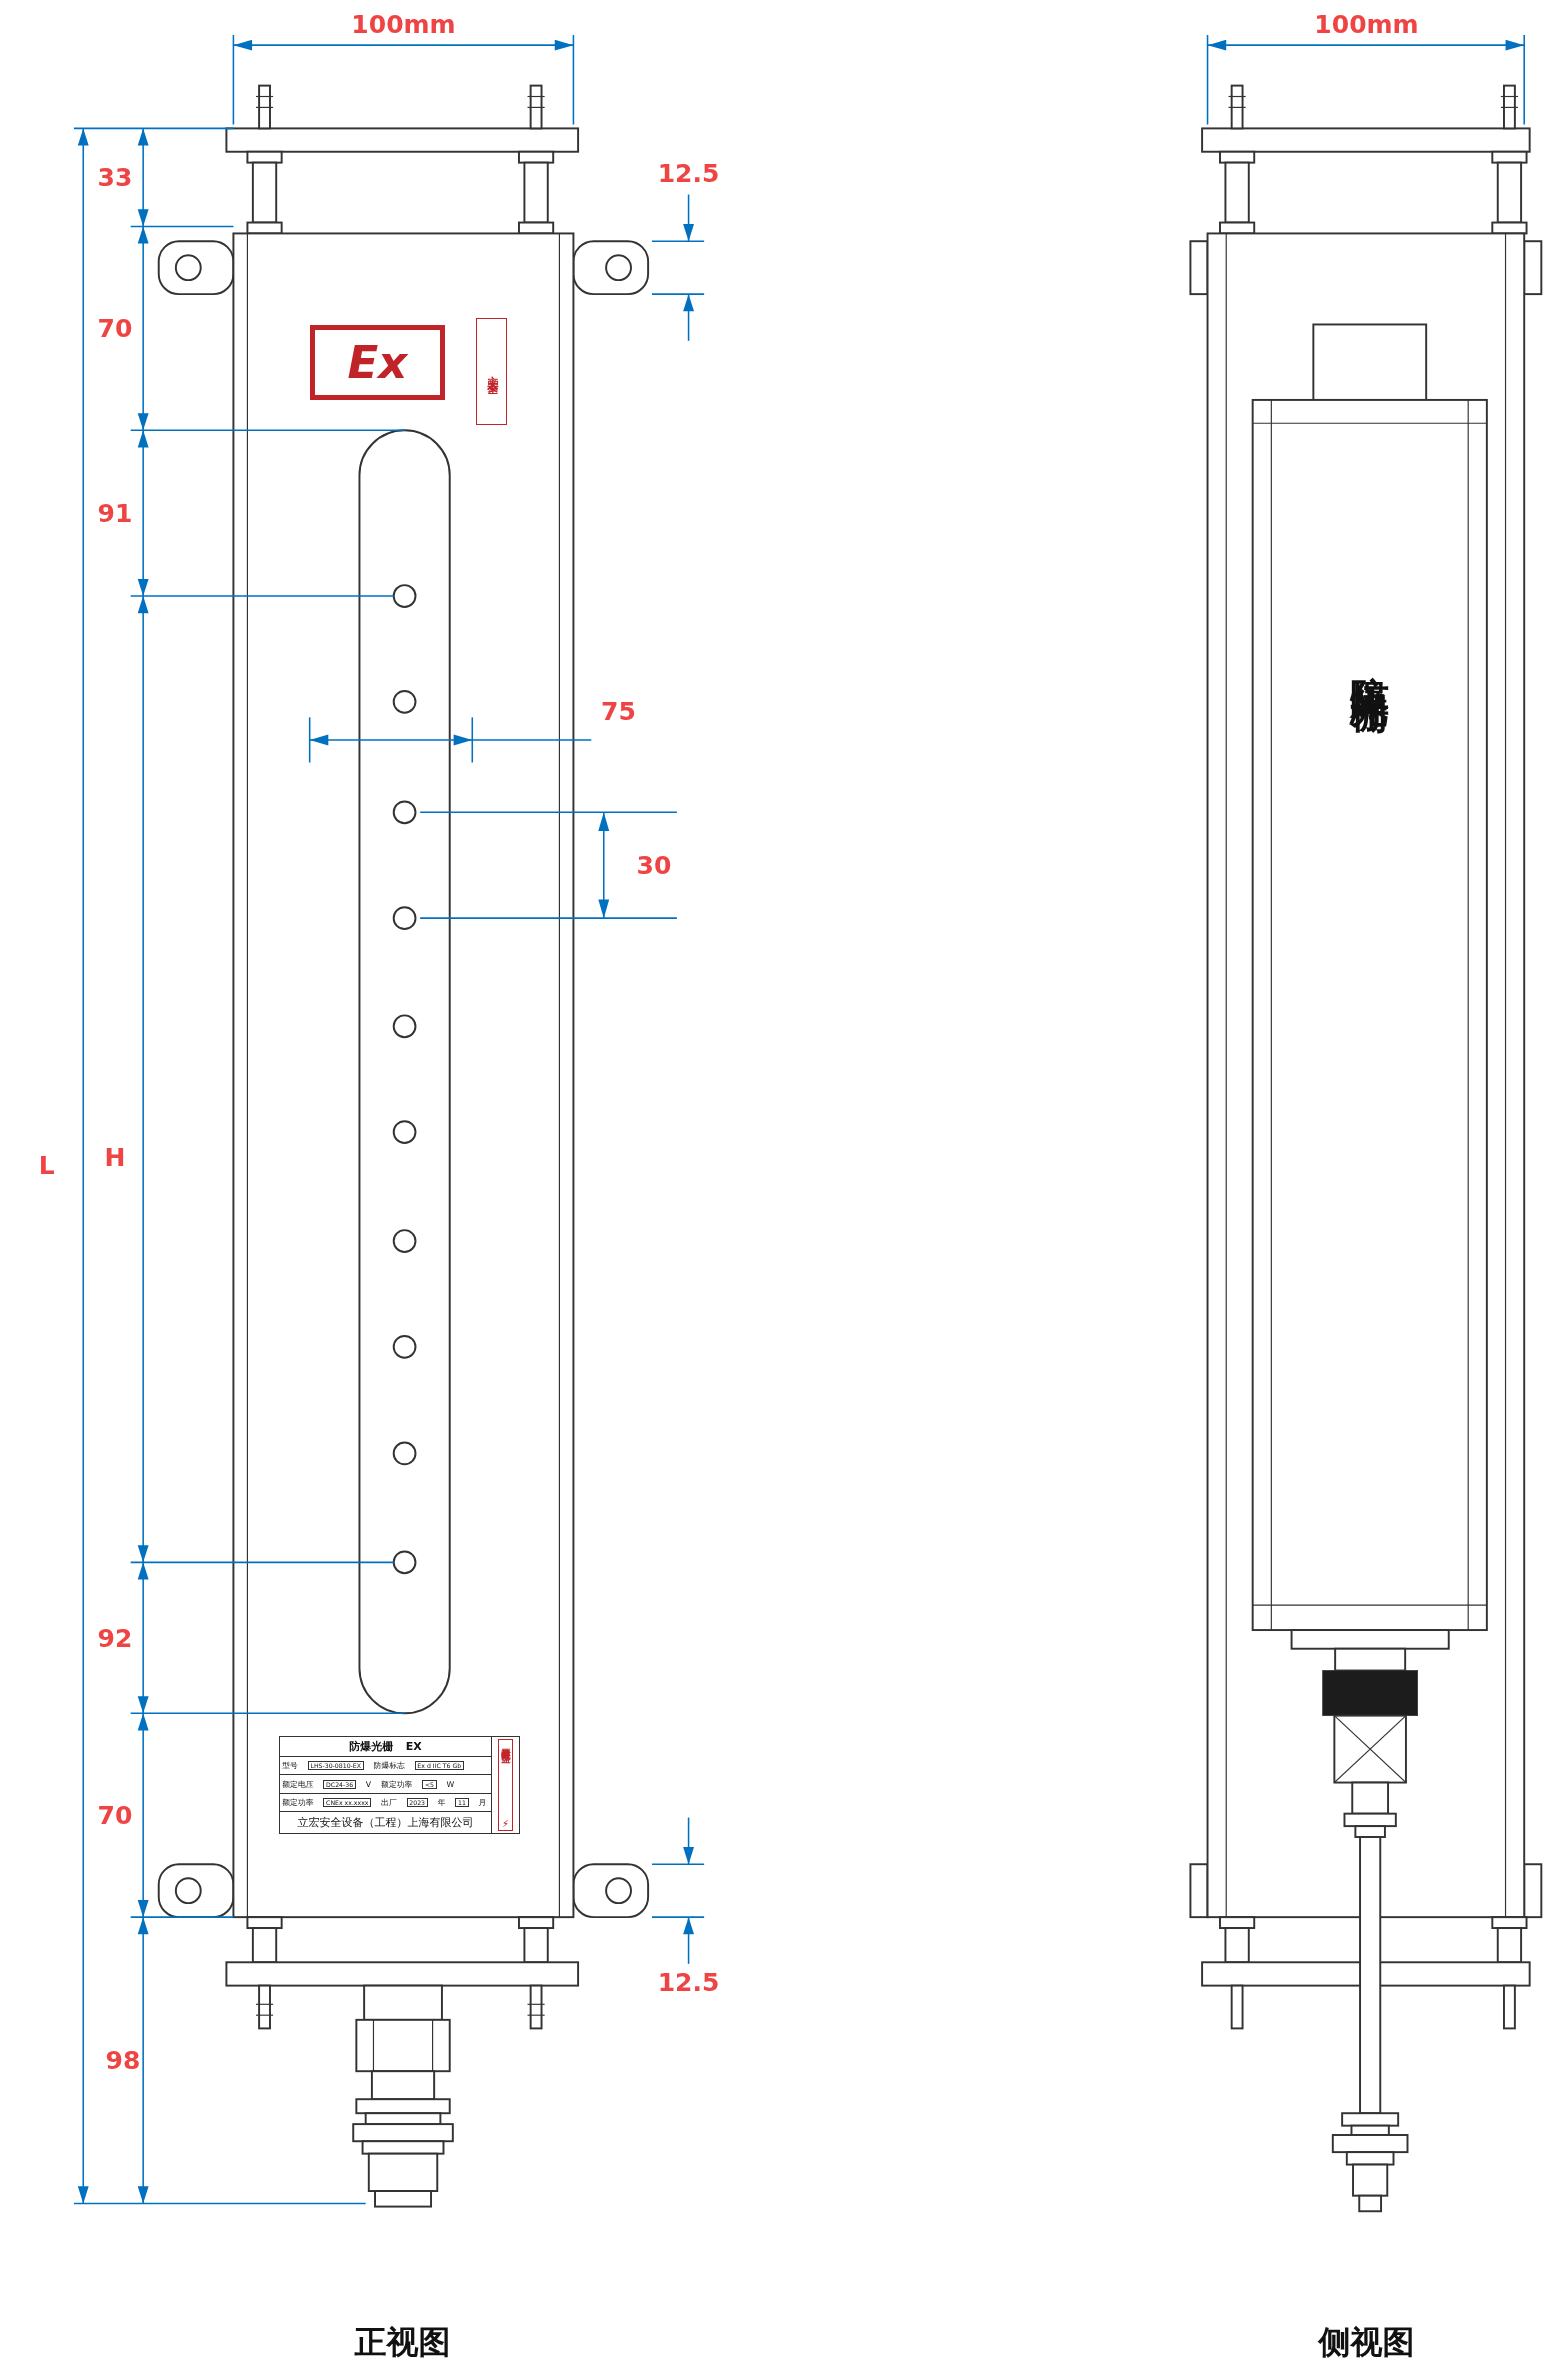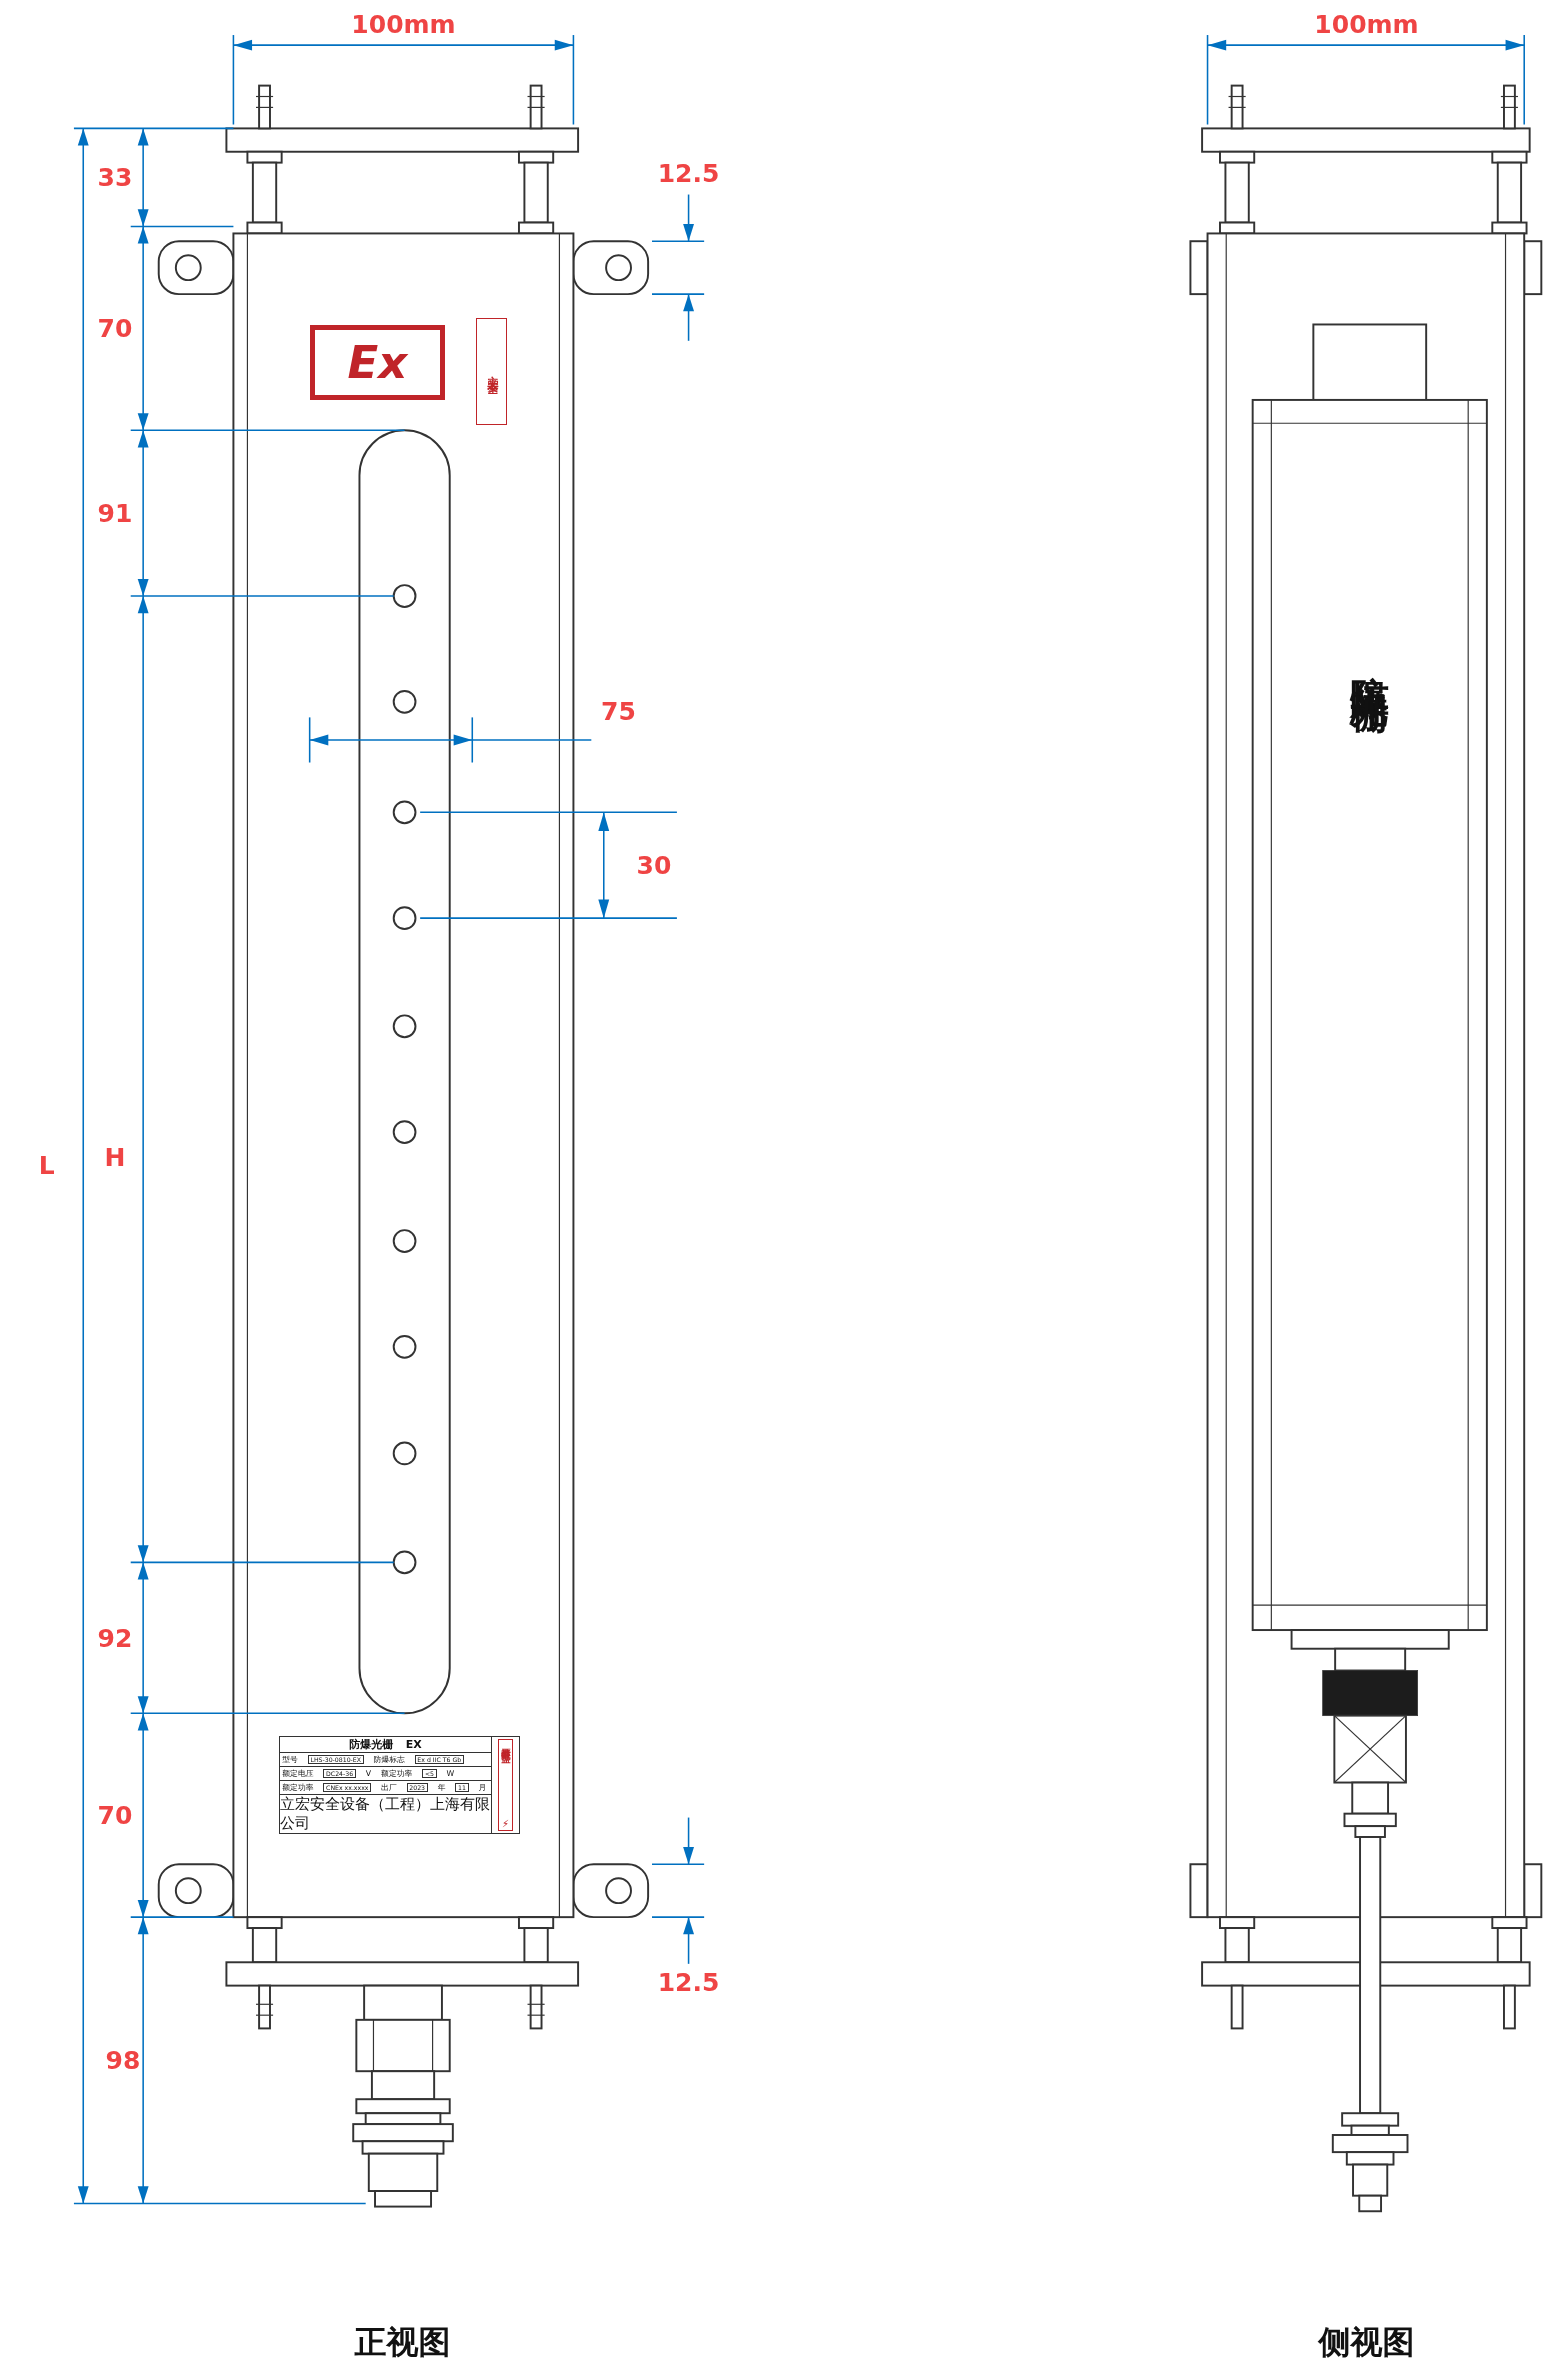--- a/index.html
+++ b/index.html
@@ -23,21 +23,21 @@
     font-size:11px;font-weight:bold;letter-spacing:2.3px;display:flex;align-items:center;justify-content:center;}
   .sidelabel{position:absolute;left:1340px;top:541px;width:59px;height:233px;writing-mode:vertical-rl;
     font-size:39px;font-weight:800;color:#111;letter-spacing:6.2px;display:flex;align-items:center;justify-content:center;}
   .nameplate{position:absolute;left:279px;top:1736px;width:241px;height:98px;box-sizing:border-box;
     border:1.6px solid var(--line);background:#fff;display:flex;font-size:8.6px;color:#111;}
   .np-main{flex:1;display:flex;flex-direction:column;min-width:0;}
   .np-title{display:flex;align-items:center;justify-content:center;gap:12.5px;font-weight:bold;font-size:11px;flex:1.1;}
   .np-row{display:flex;align-items:center;border-top:0.8px solid var(--line);padding:0 2.3px;gap:10px;flex:1;font-size:7.8px;white-space:nowrap;overflow:hidden;}
   .np-lab{flex:none;}
   .np-box{border:0.8px solid var(--line);padding:0 1.6px;font-size:6.2px;white-space:nowrap;overflow:hidden;max-width:58px;}
-  .np-company{border-top:0.8px solid var(--line);flex:1.2;display:flex;align-items:center;justify-content:center;font-size:15px;}
+  .np-company{border-top:0.8px solid var(--line);flex:1.2;display:flex;align-items:center;justify-content:center;font-size:11px;}
   .np-warning{width:28px;border-left:1.6px solid var(--line);box-sizing:border-box;display:flex;flex-direction:column;
     align-items:center;color:var(--red);padding:1.6px 0;}
   .np-warning-inner{flex:1;display:flex;flex-direction:column;align-items:center;border:1.2px solid var(--red);margin:0.8px;padding:0.8px 0;}
   .np-warning-text{writing-mode:vertical-rl;font-size:9.3px;font-weight:bold;letter-spacing:0.8px;flex:1;display:flex;align-items:center;}
   .np-bolt{font-size:10px;line-height:11px;}
 </style>
 </head>
 <body>
 
 <div class="canvas">

